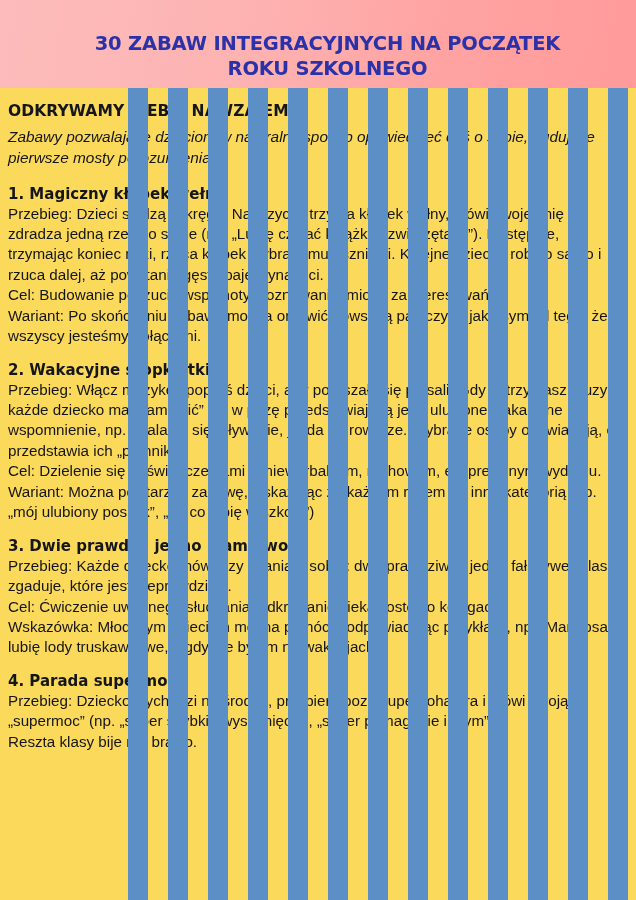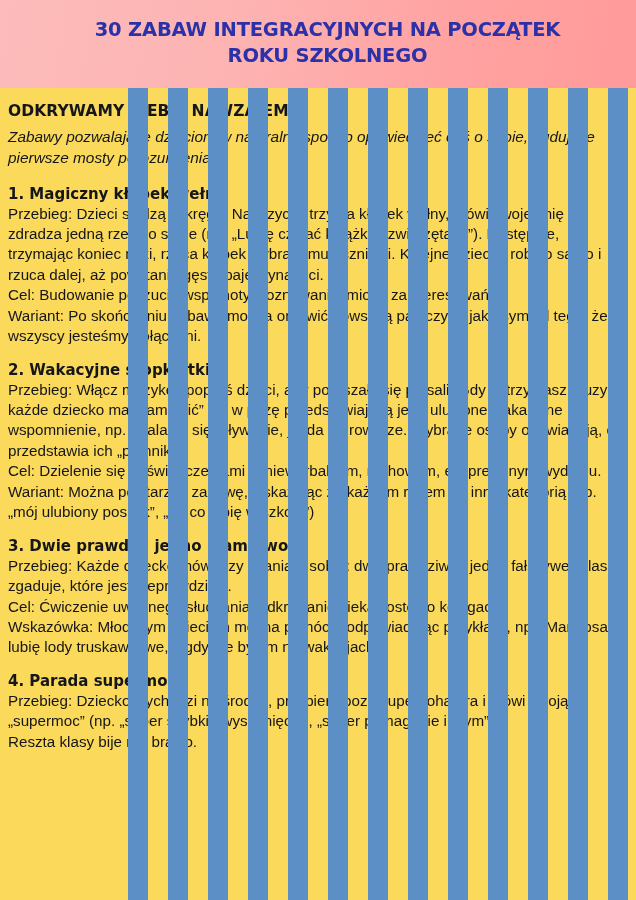--- a/index.html
+++ b/index.html
@@ -24,21 +24,21 @@
   }
 
   
   #header {
     position: relative;
     width: 100%;
     height: 88px;
     box-sizing: border-box;
     background: linear-gradient(100deg, #fcbcbb 0%, #fdb3b2 38%, #ffa2a1 72%, #ff9b9a 100%);
     display: flex;
-    align-items: center;
+    align-items: flex-end;
     justify-content: center;
     padding: 4px 42px 6px 61px;
   }
   #header-title {
     margin: 0;
     text-align: center;
     font-family: "DejaVu Sans", sans-serif;
     font-size: 19.5px;
     line-height: 1.32;
     font-weight: 700;

